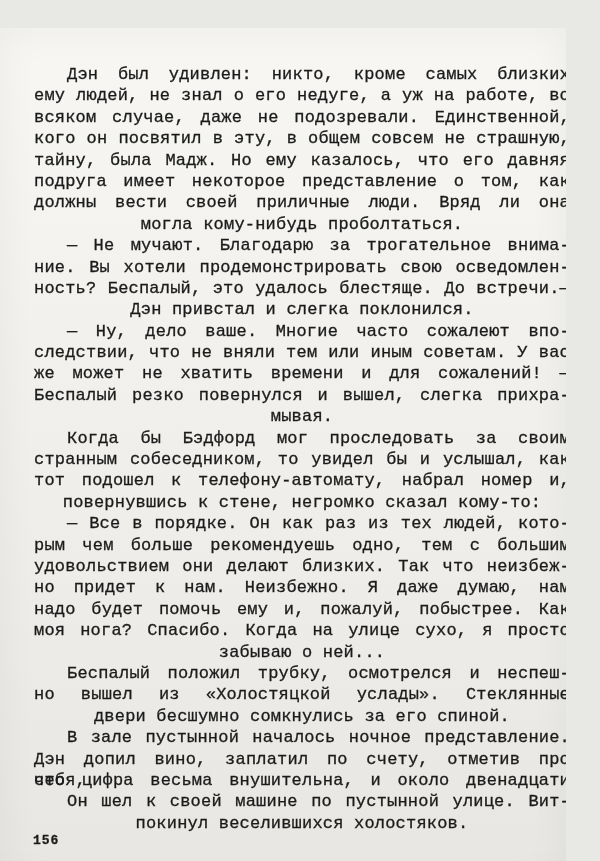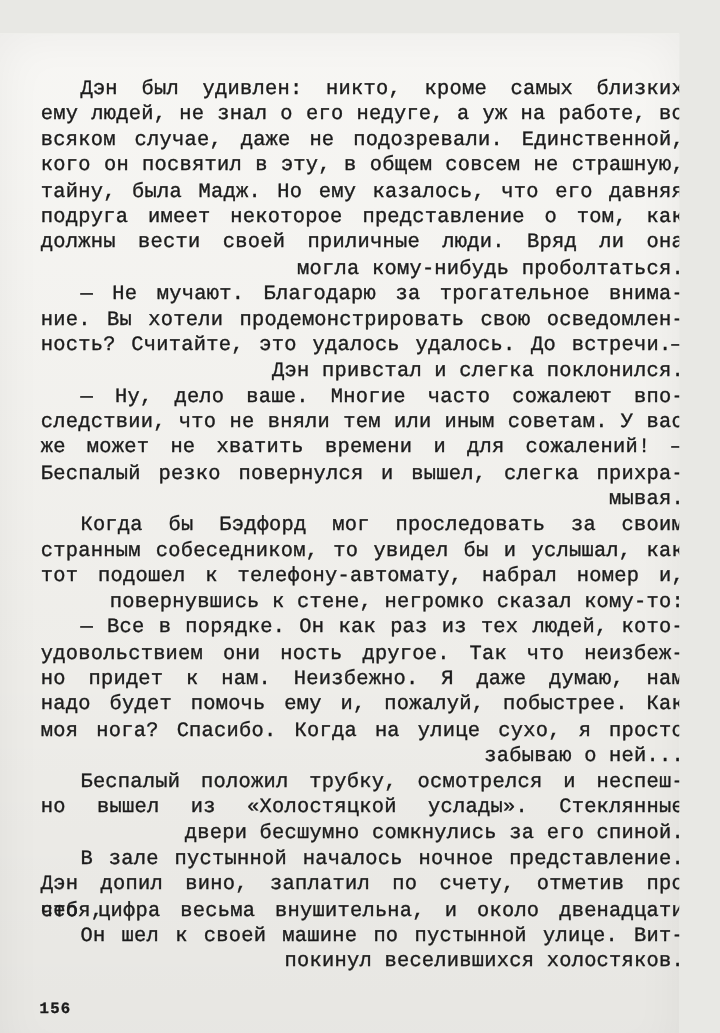--- a/index.html
+++ b/index.html
@@ -30,21 +30,21 @@
     position: absolute;
     left: 34px;
     top: 36px;
     width: 536px;
   }
   .line {
     height: 21.4px;
     line-height: 21.4px;
     font-size: 17px;
     white-space: normal;
-    text-align: right;
+    text-align: center;
     letter-spacing: 0.2px;
   }
   .line.just {
     text-align: justify;
     text-align-last: justify;
   }
   .line.indent {
     text-indent: 33px;
   }
   .page-number {
@@ -65,33 +65,34 @@
       <div class="line indent just">Дэн был удивлен: никто, кроме самых близких</div>
       <div class="line just">ему людей, не знал о его недуге, а уж на работе, во</div>
       <div class="line just">всяком случае, даже не подозревали. Единственной,</div>
       <div class="line just">кого он посвятил в эту, в общем совсем не страшную,</div>
       <div class="line just">тайну, была Мадж. Но ему казалось, что его давняя</div>
       <div class="line just">подруга имеет некоторое представление о том, как</div>
       <div class="line just">должны вести своей приличные люди. Вряд ли она</div>
       <div class="line">могла кому-нибудь проболтаться.</div>
       <div class="line indent just">— Не мучают. Благодарю за трогательное внима-</div>
       <div class="line just">ние. Вы хотели продемонстрировать свою осведомлен-</div>
-      <div class="line just">ность? Считайте, это удалось удалось. До встречи.—</div>
+      <div class="line just">ность? Беспалый, это удалось блестяще. До встречи.—</div>
       <div class="line">Дэн привстал и слегка поклонился.</div>
       <div class="line indent just">— Ну, дело ваше. Многие часто сожалеют впо-</div>
       <div class="line just">следствии, что не вняли тем или иным советам. У вас</div>
       <div class="line just">же может не хватить времени и для сожалений! —</div>
       <div class="line just">Беспалый резко повернулся и вышел, слегка прихра-</div>
       <div class="line">мывая.</div>
       <div class="line indent just">Когда бы Бэдфорд мог проследовать за своим</div>
       <div class="line just">странным собеседником, то увидел бы и услышал, как</div>
       <div class="line just">тот подошел к телефону-автомату, набрал номер и,</div>
       <div class="line">повернувшись к стене, негромко сказал кому-то:</div>
       <div class="line indent just">— Все в порядке. Он как раз из тех людей, кото-</div>
-      <div class="line just">удовольствием они ность другое. Так что неизбеж-</div>
+      <div class="line just">рым чем больше рекомендуешь одно, тем с большим</div>
+      <div class="line just">удовольствием они делают близких. Так что неизбеж-</div>
       <div class="line just">но придет к нам. Неизбежно. Я даже думаю, нам</div>
       <div class="line just">надо будет помочь ему и, пожалуй, побыстрее. Как</div>
       <div class="line just">моя нога? Спасибо. Когда на улице сухо, я просто</div>
       <div class="line">забываю о ней...</div>
       <div class="line indent just">Беспалый положил трубку, осмотрелся и неспеш-</div>
       <div class="line just">но вышел из «Холостяцкой услады». Стеклянные</div>
       <div class="line">двери бесшумно сомкнулись за его спиной.</div>
       <div class="line indent just">В зале пустынной началось ночное представление.</div>
       <div class="line just">Дэн допил вино, заплатил по счету, отметив про себя,</div>
       <div class="line just">что цифра весьма внушительна, и около двенадцати</div>

